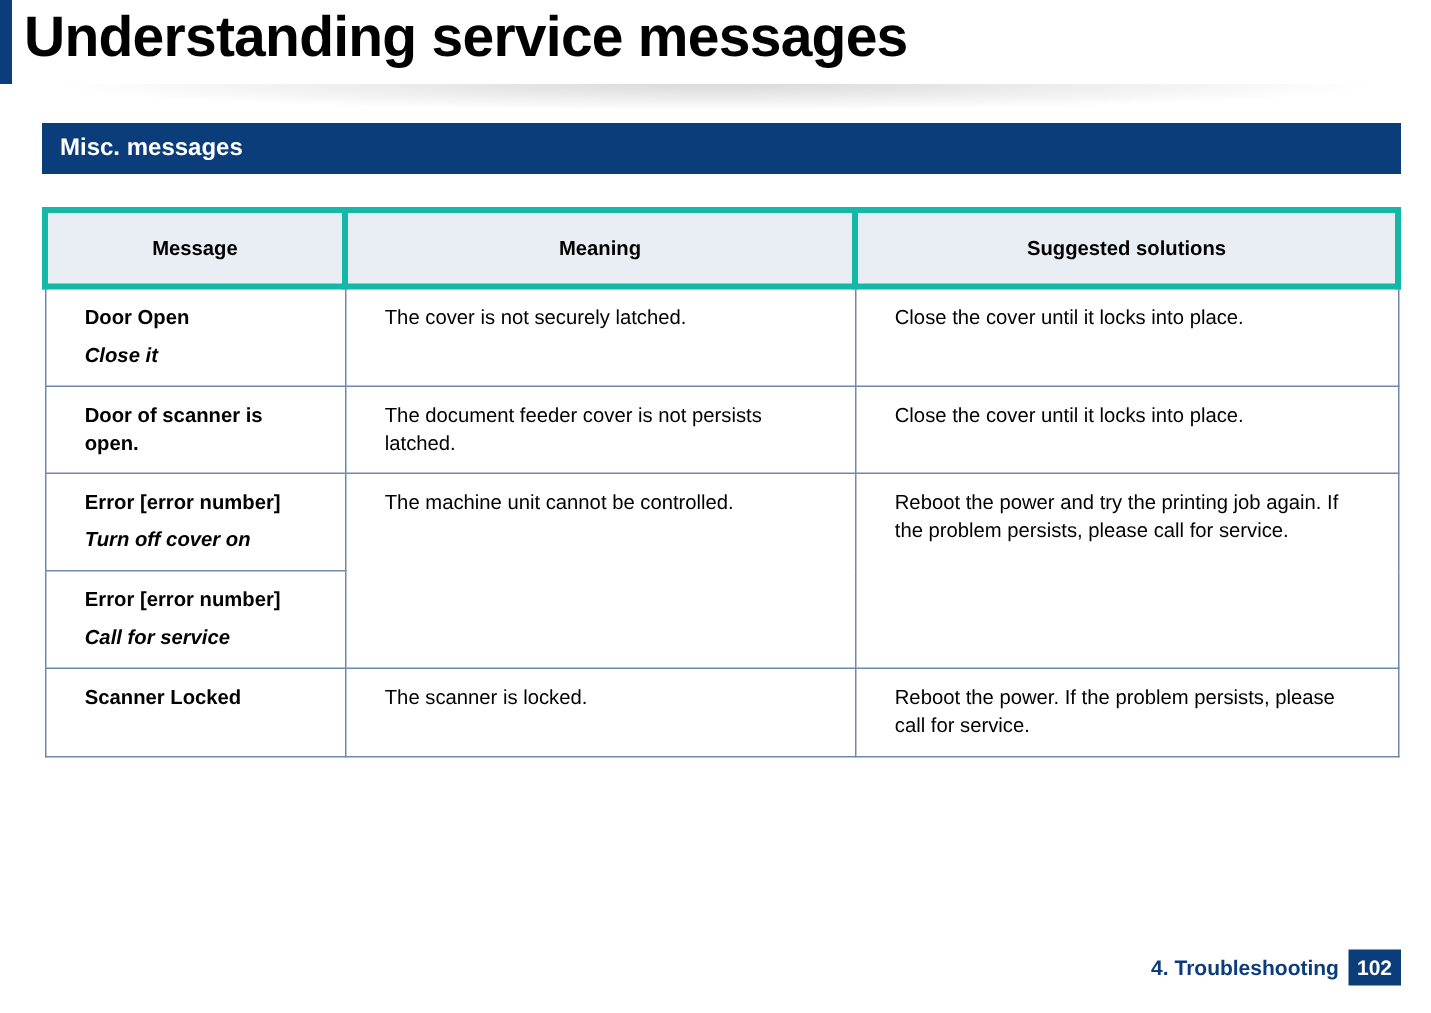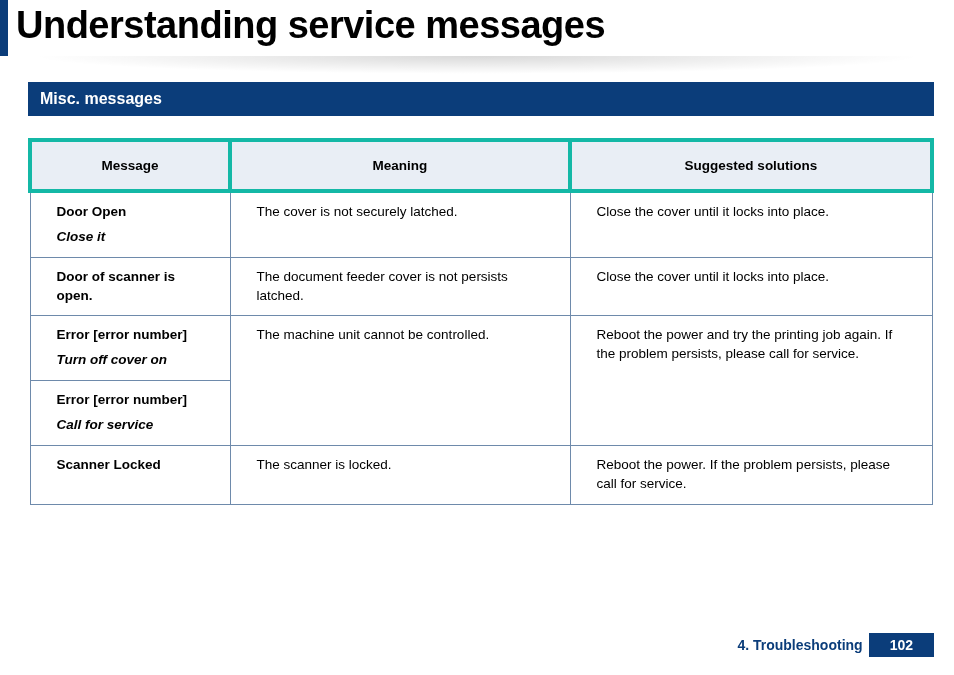--- a/index.html
+++ b/index.html
@@ -75,21 +75,21 @@
   .footer-chapter {
     color: #0b3d7a;
     font-weight: 700;
     font-size: 14px;
   }
   .footer-page {
     background: #0b3d7a;
     color: #fff;
     font-weight: 700;
     font-size: 14px;
-    padding: 4px 21px;
+    padding: 4px 6px;
     min-width: 26px;
     text-align: center;
   }
 </style>
 </head>
 <body>
 
 <div class="page-title-wrap">
   <h1 class="page-title">Understanding service messages</h1>
 </div>

